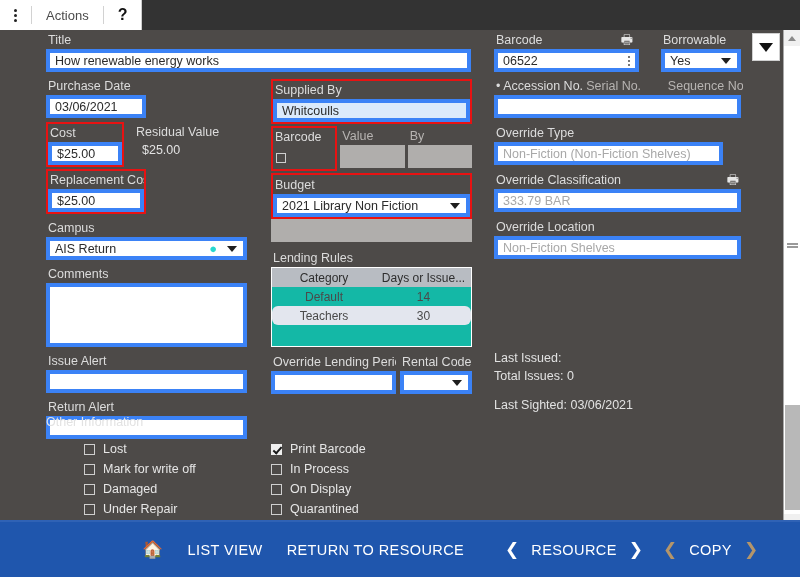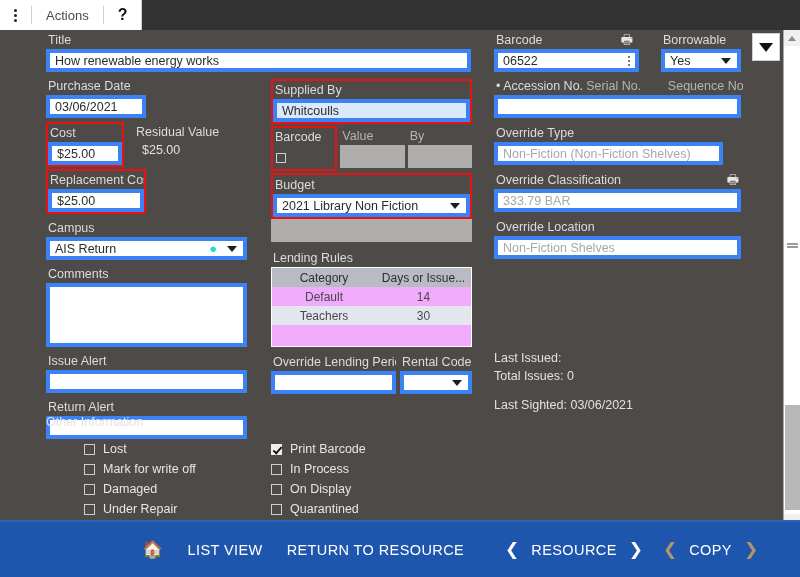--- a/index.html
+++ b/index.html
@@ -100,24 +100,24 @@
   .pin { margin-left: auto; color: #27d8d0; font-size: 13px; line-height: 1; }
   .dots-field { margin-left: auto; display: flex; flex-direction: column; gap: 2px; }
   .dots-field i { display:block; width: 2px; height: 2px; background: #4a4a4a; border-radius: 50%; }
 
   .redbox { border: 2px solid #e81212; }
   .row { display: flex; }
 
   .printer { font-size: 13px; color: #e6e6e6; line-height: 16px; }
 
   
-  .lr-table { background: #f0abfc; border: 1px solid #ffffff; width: 201px; height: 80px; }
+  .lr-table { background: #14b8a6; border: 1px solid #ffffff; width: 201px; height: 80px; }
   .lr-head { display: flex; background: #b8bcc2; height: 19px; align-items: center; }
   .lr-head div { font-size: 12px; color: #2e2e2e; text-align: center; overflow: hidden; white-space: nowrap; }
-  .lr-row { display: flex; height: 19px; align-items: center; }
+  .lr-row { display: flex; height: 19px; align-items: center; border-radius: 6px; }
   .lr-row.alt { background: #e3e6ee; }
   .lr-row div { font-size: 12px; color: #4a4a4a; text-align: center; }
   .c-cat { width: 104px; }
   .c-days { width: 95px; }
 
   
   .static { color: #e2e2e2; font-size: 12.5px; line-height: 18px; }
 
   
   .other-wrap { position: absolute; left: 46px; top: 415px; width: 700px; }

